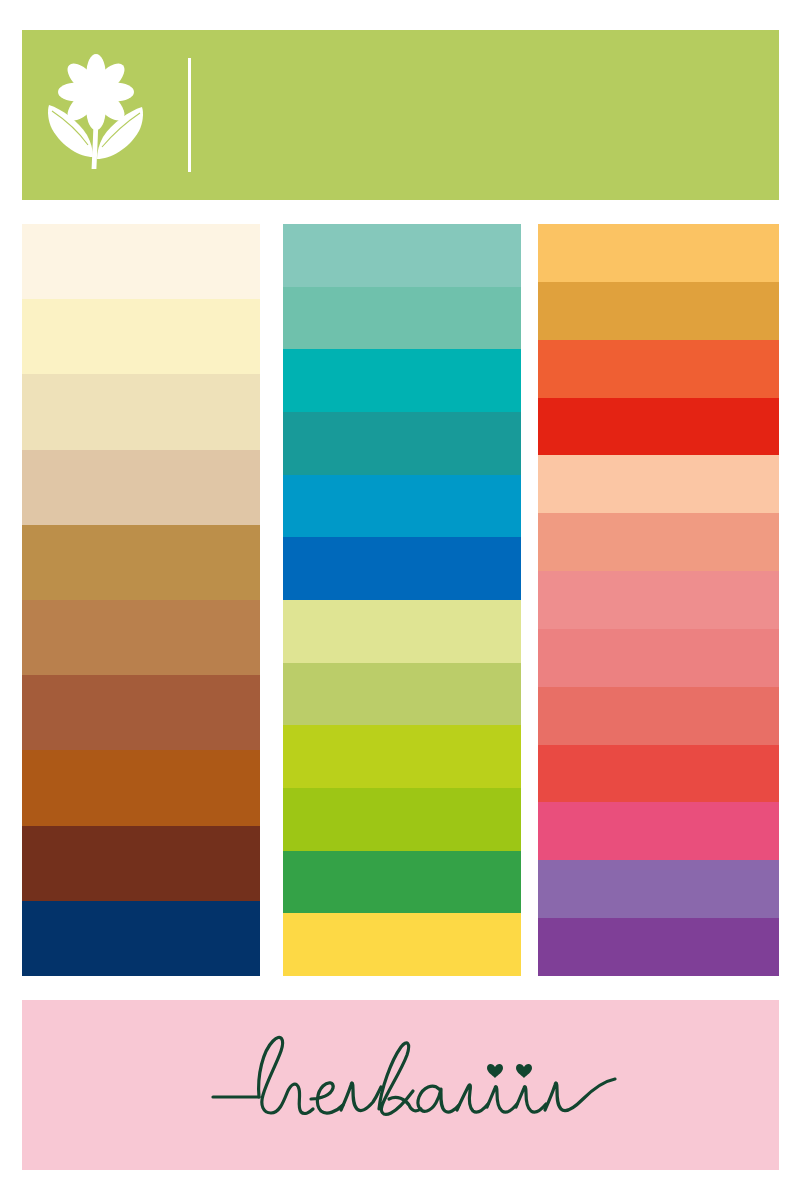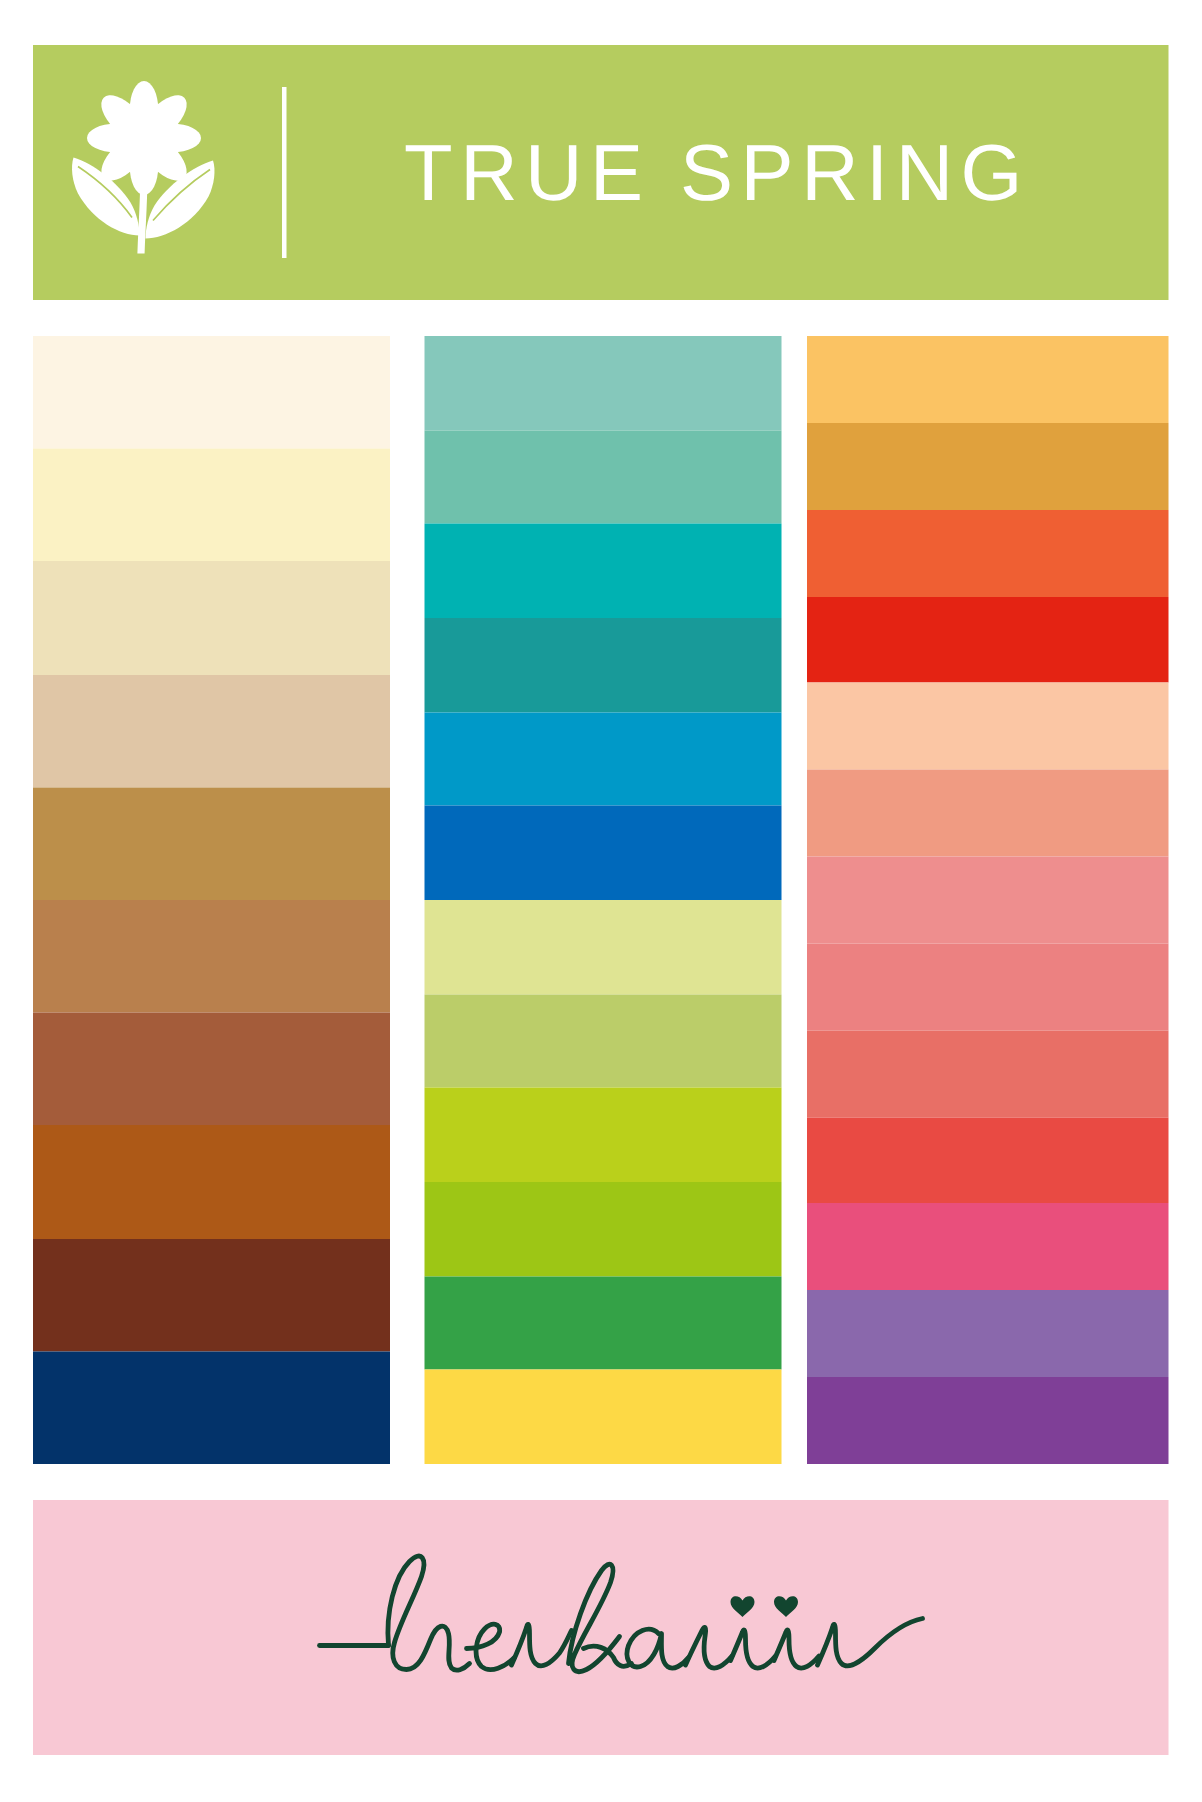--- a/index.html
+++ b/index.html
@@ -140,23 +140,20 @@
         </g>
         <g fill="none" stroke="#b5cc5f" stroke-width="1.1">
           <path d="M12 58 C24 66, 38 78, 48 92"></path>
           <path d="M100 60 C88 68, 74 80, 62 94"></path>
         </g>
       </svg>
     </div>
 
     <div class="header-divider"></div>
 
-    <div class="header-title-wrap">
-      <div class="header-title" style="color: rgb(255, 255, 255);">TRUE SPRING</div>
-    </div>
   </div>
 
   <div class="palette">
 
     <div class="column col-neutrals">
       <div class="swatch" title="#fdf4e3" style="background: rgb(253, 244, 227);"></div>
       <div class="swatch" title="#fbf2c4" style="background: rgb(251, 242, 196);"></div>
       <div class="swatch" title="#eee1b9" style="background: rgb(238, 225, 185);"></div>
       <div class="swatch" title="#e0c6a6" style="background: rgb(224, 198, 166);"></div>
       <div class="swatch" title="#bc8f4a" style="background: rgb(188, 143, 74);"></div>

